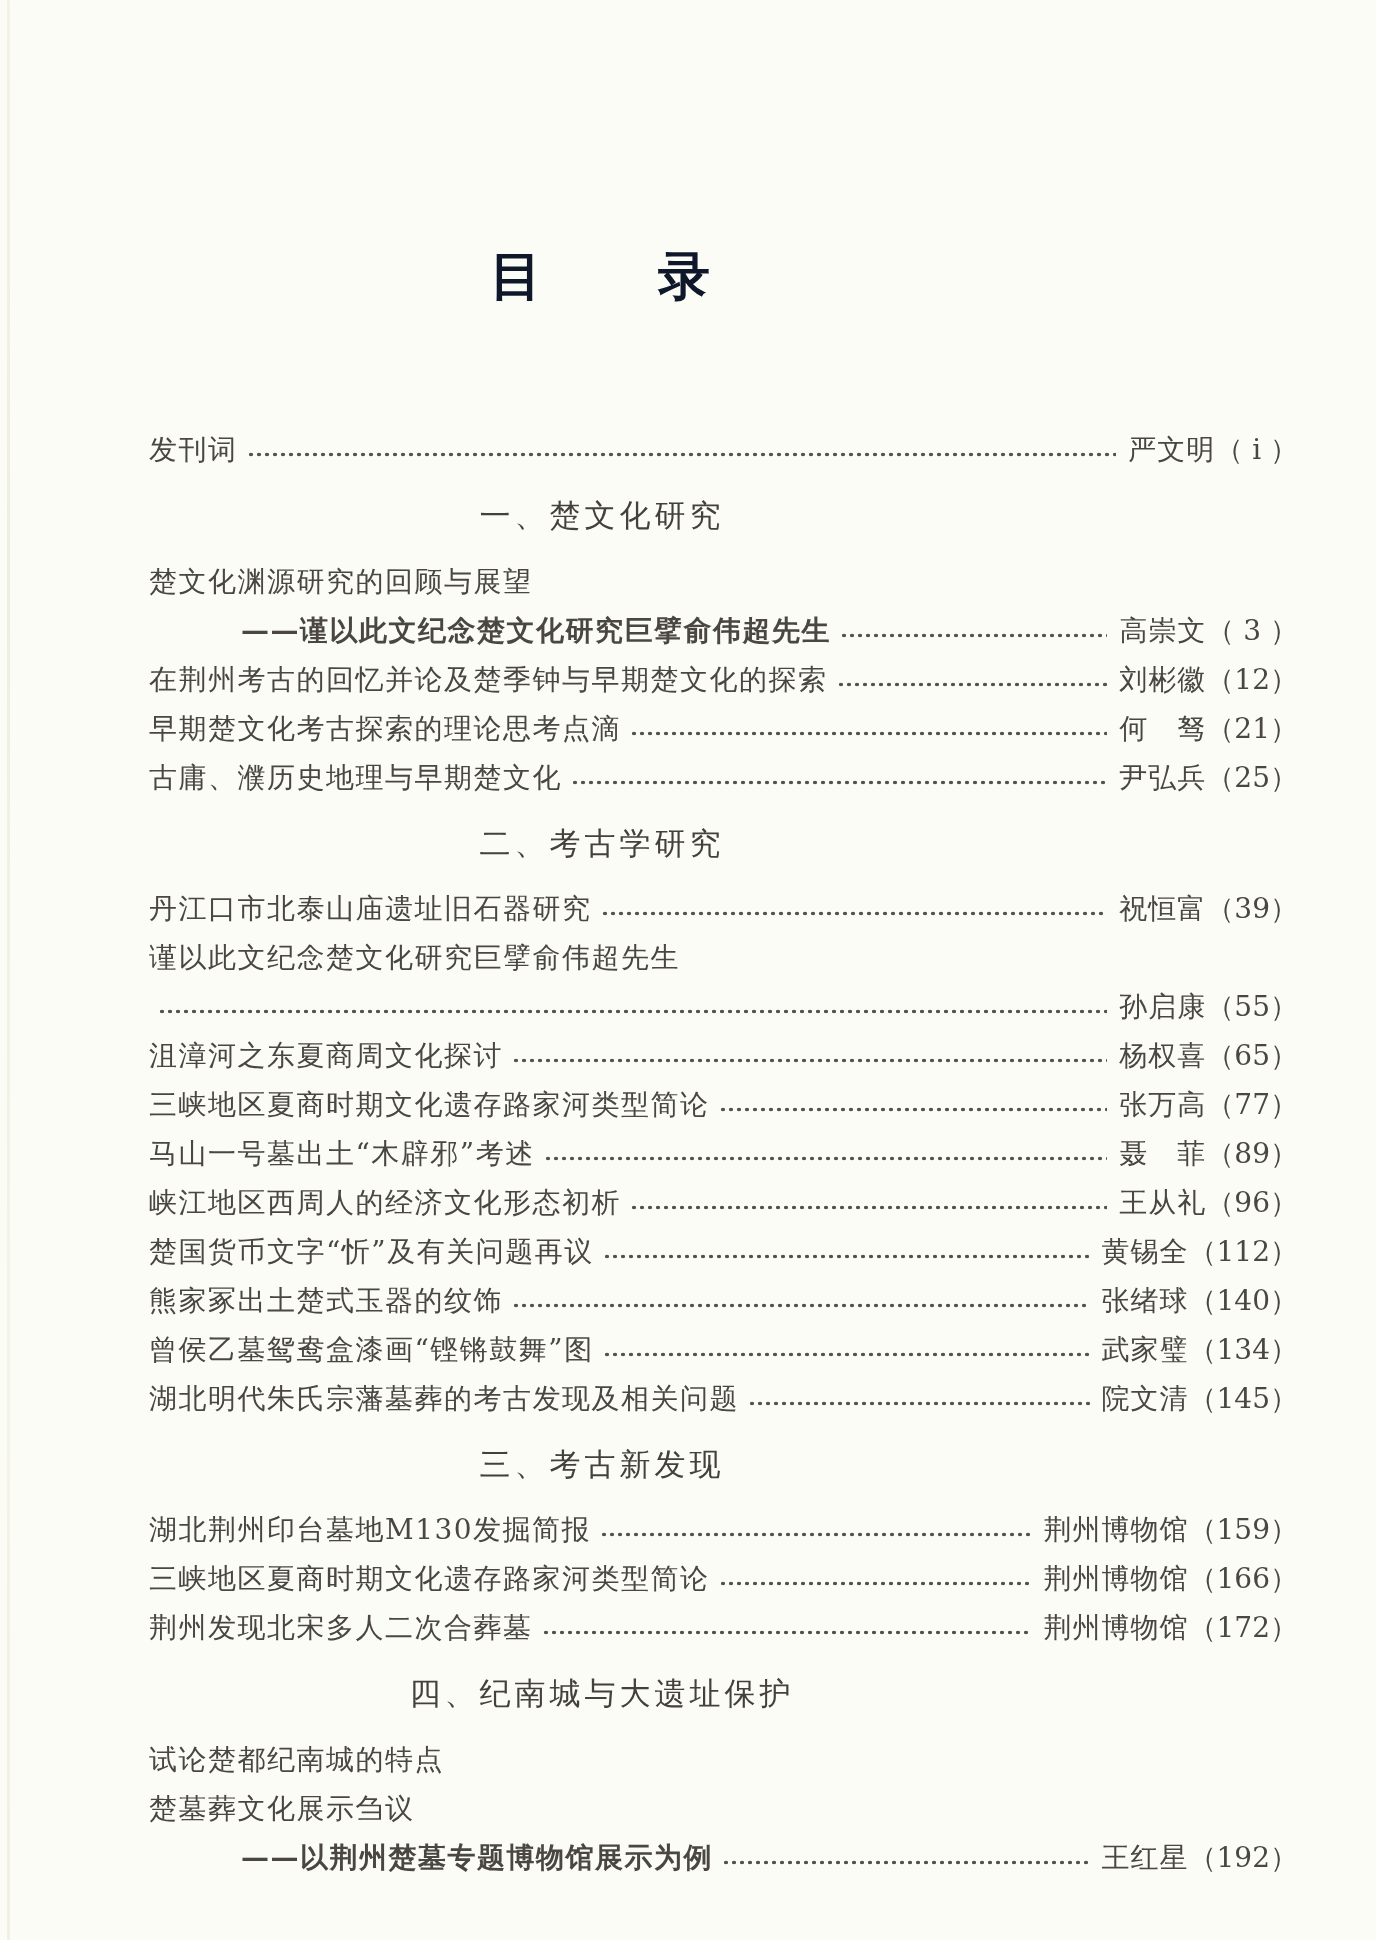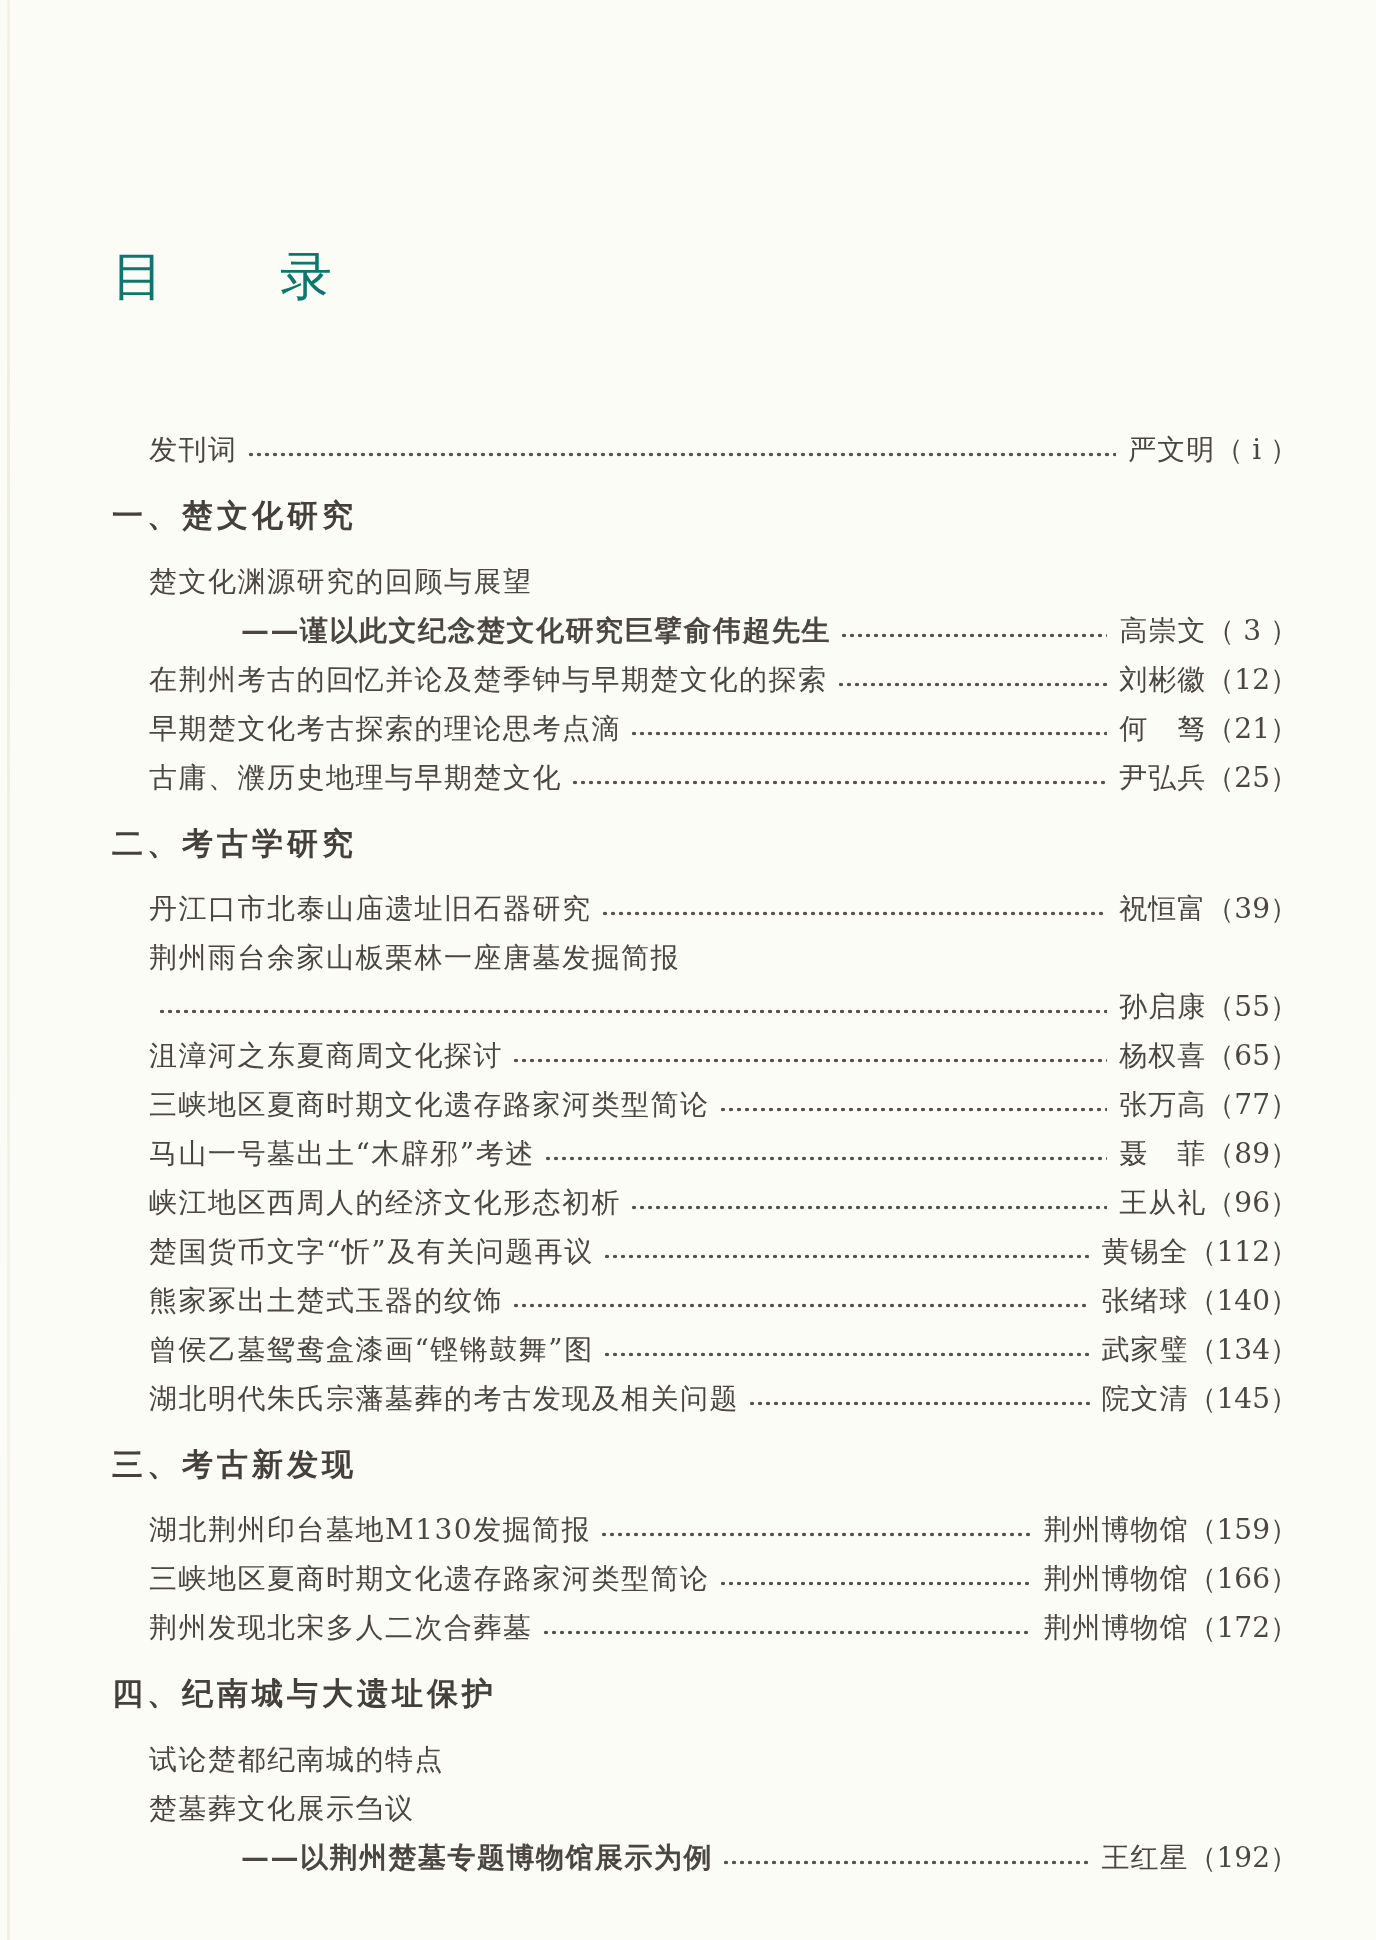--- a/index.html
+++ b/index.html
@@ -20,33 +20,33 @@
     background: linear-gradient(to bottom, #f2efe2, #eceadd 30%, #f3f1e6 70%, #efecdf);
     opacity: .8;
   }
   .content {
     position: relative;
     padding: 245px 78px 0 112px;
   }
   .doc-title {
     width: 980px;
     margin: 0 0 118px 0;
-    text-align: left;
+    text-align: center;
     font-size: 52px;
-    font-weight: 400;
+    font-weight: 700;
     letter-spacing: 4px;
-    color: #0f766e;
+    color: #0f172a;
     line-height: 1.2;
   }
   .sec-heading {
     width: 980px;
     margin: 22px 0 20px 0;
-    text-align: left;
+    text-align: center;
     font-family: "Liberation Sans", "DejaVu Sans", sans-serif;
-    font-weight: 700;
+    font-weight: 400;
     font-size: 31px;
     letter-spacing: 4px;
     color: #44413c;
     line-height: 1.3;
   }
   .row {
     display: flex;
     align-items: center;
     height: 49px;
     font-size: 28px;
@@ -130,21 +130,21 @@
   <div class="sec-heading">二、考古学研究</div>
 
   <div class="row">
     <span class="t">丹江口市北泰山庙遗址旧石器研究</span>
     <span class="leader"></span>
     <span class="author">祝恒富</span>
     <span class="pageno">（39）</span>
   </div>
 
   <div class="row">
-    <span class="t">荆州雨台余家山板栗林一座唐墓发掘简报</span>
+    <span class="t">谨以此文纪念楚文化研究巨擘俞伟超先生</span>
   </div>
   <div class="row indent">
     <span class="leader"></span>
     <span class="author">孙启康</span>
     <span class="pageno">（55）</span>
   </div>
 
   <div class="row">
     <span class="t">沮漳河之东夏商周文化探讨</span>
     <span class="leader"></span>

